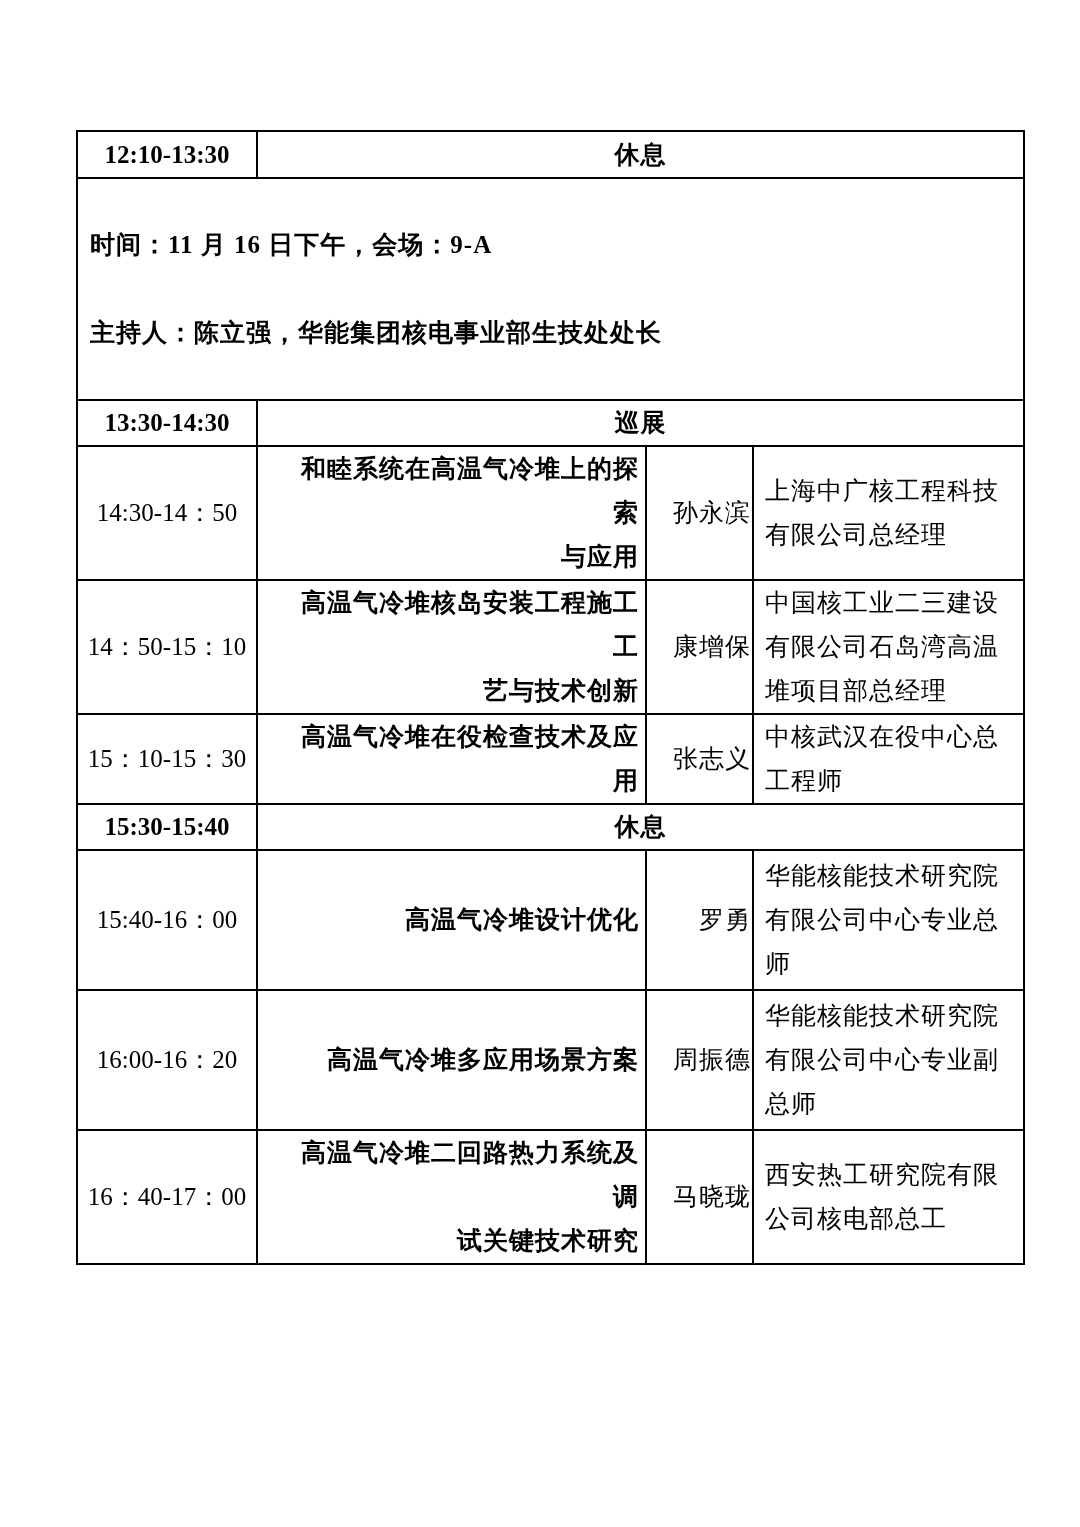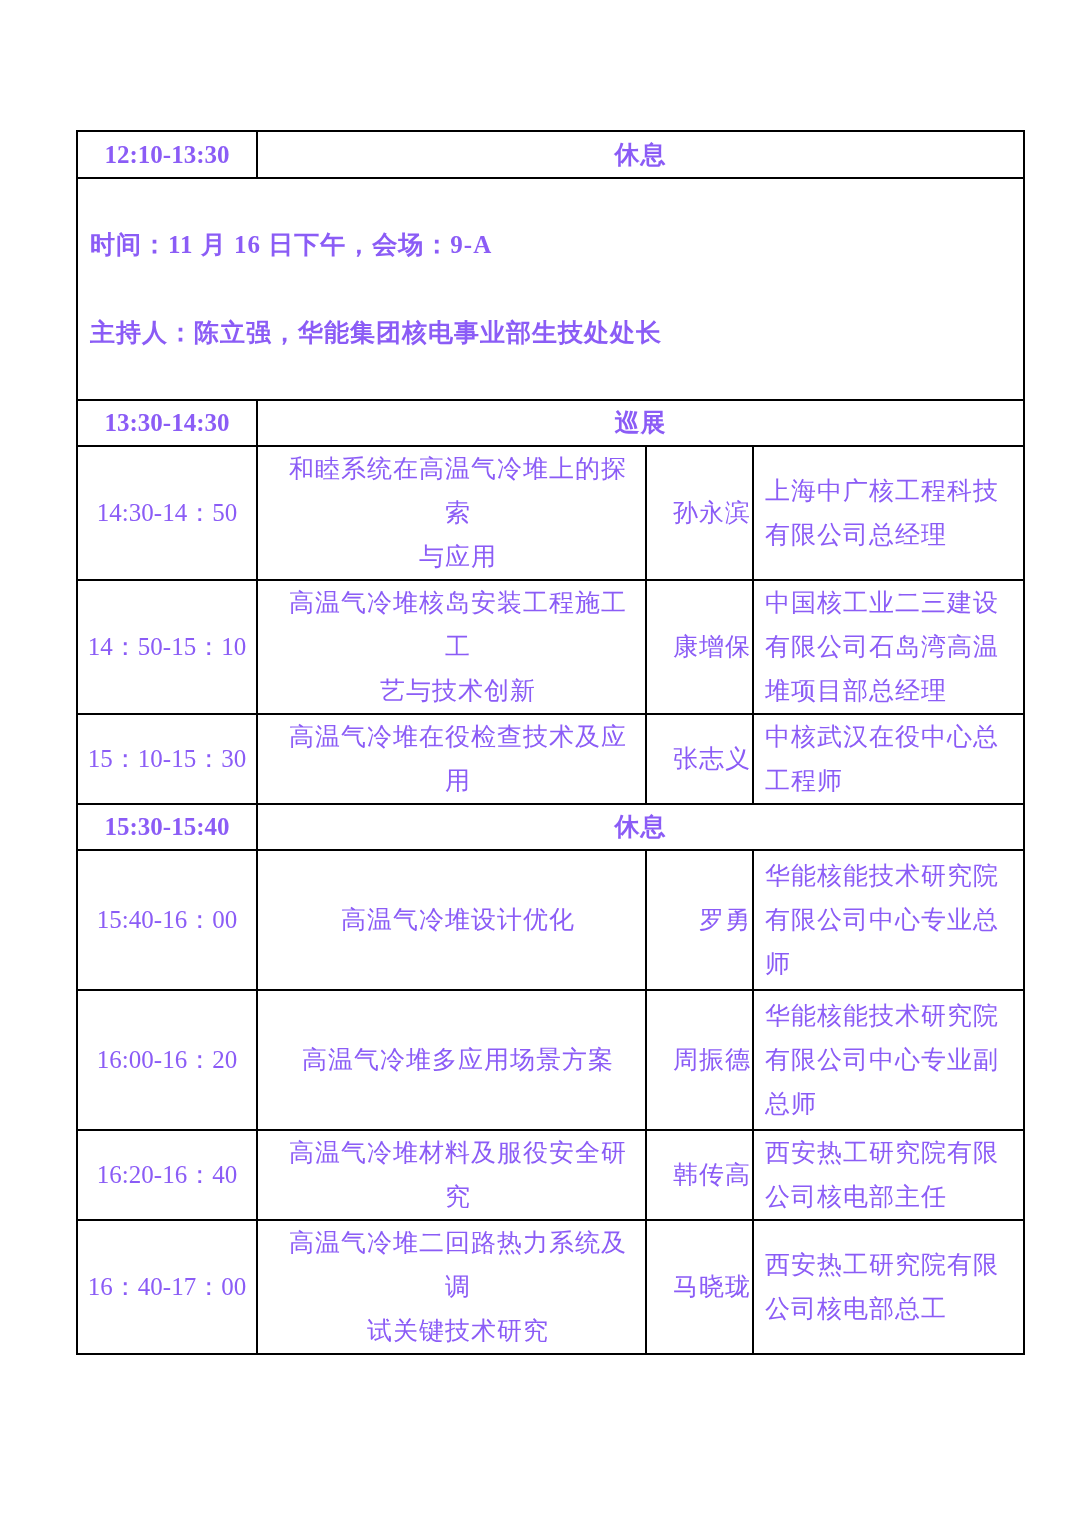--- a/index.html
+++ b/index.html
@@ -19,31 +19,32 @@
     width: 947px;
     border-collapse: collapse;
     table-layout: fixed;
   }
   table.agenda td {
     border: 2px solid #000000;
     vertical-align: middle;
     font-size: 25px;
     line-height: 44px;
     white-space: pre-line;
-    color: #8b5cf6;
+    color: #000000;
   }
   td.time {
     text-align: center;
     padding: 0 2px;
   }
   td.title {
-    text-align: center;
+    text-align: right;
     padding-left: 19px;
     padding-right: 6px;
     letter-spacing: 1px;
+    font-weight: bold;
   }
   td.speaker {
     text-align: right;
     padding-left: 7px;
     padding-right: 1px;
     letter-spacing: 1px;
   }
   td.aff {
     text-align: left;
     padding-left: 11px;
@@ -128,27 +129,20 @@
 师</td>
       </tr>
       <tr style="height:140px">
         <td class="time">16:00-16：20</td>
         <td class="title">高温气冷堆多应用场景方案</td>
         <td class="speaker">周振德</td>
         <td class="aff">华能核能技术研究院
 有限公司中心专业副
 总师</td>
       </tr>
-      <tr style="height:86px">
-        <td class="time">16:20-16：40</td>
-        <td class="title">高温气冷堆材料及服役安全研究</td>
-        <td class="speaker">韩传高</td>
-        <td class="aff">西安热工研究院有限
-公司核电部主任</td>
-      </tr>
       <tr style="height:87px">
         <td class="time">16：40-17：00</td>
         <td class="title">高温气冷堆二回路热力系统及调
 试关键技术研究</td>
         <td class="speaker">马晓珑</td>
         <td class="aff">西安热工研究院有限
 公司核电部总工</td>
       </tr>
     </tbody>
   </table>

